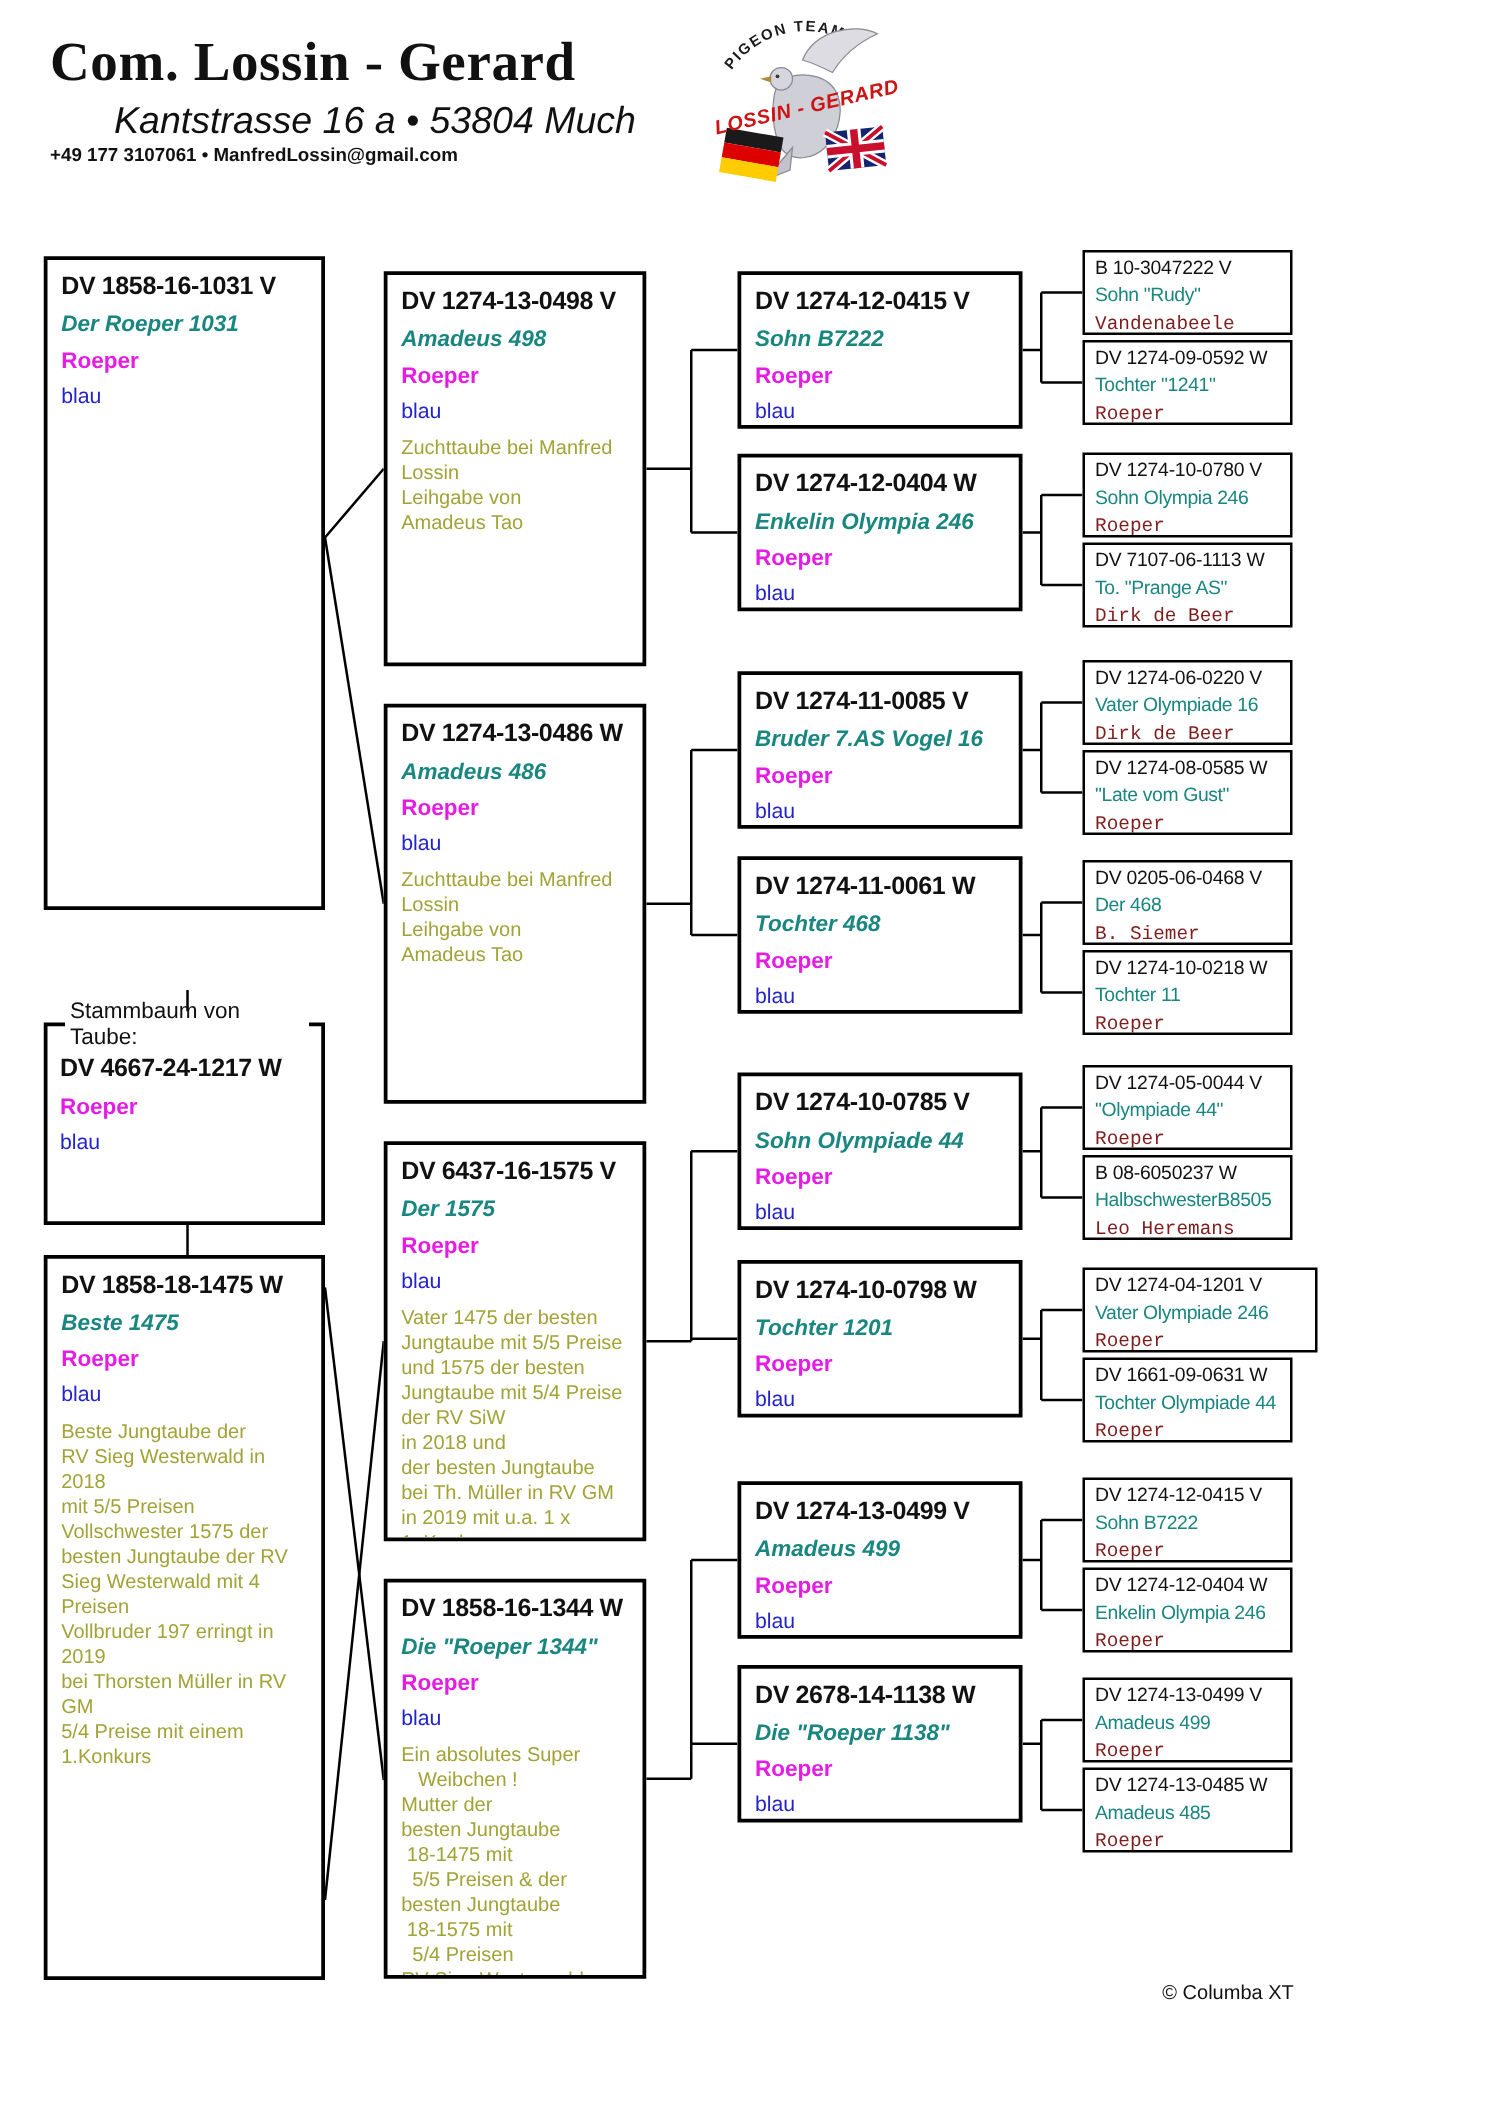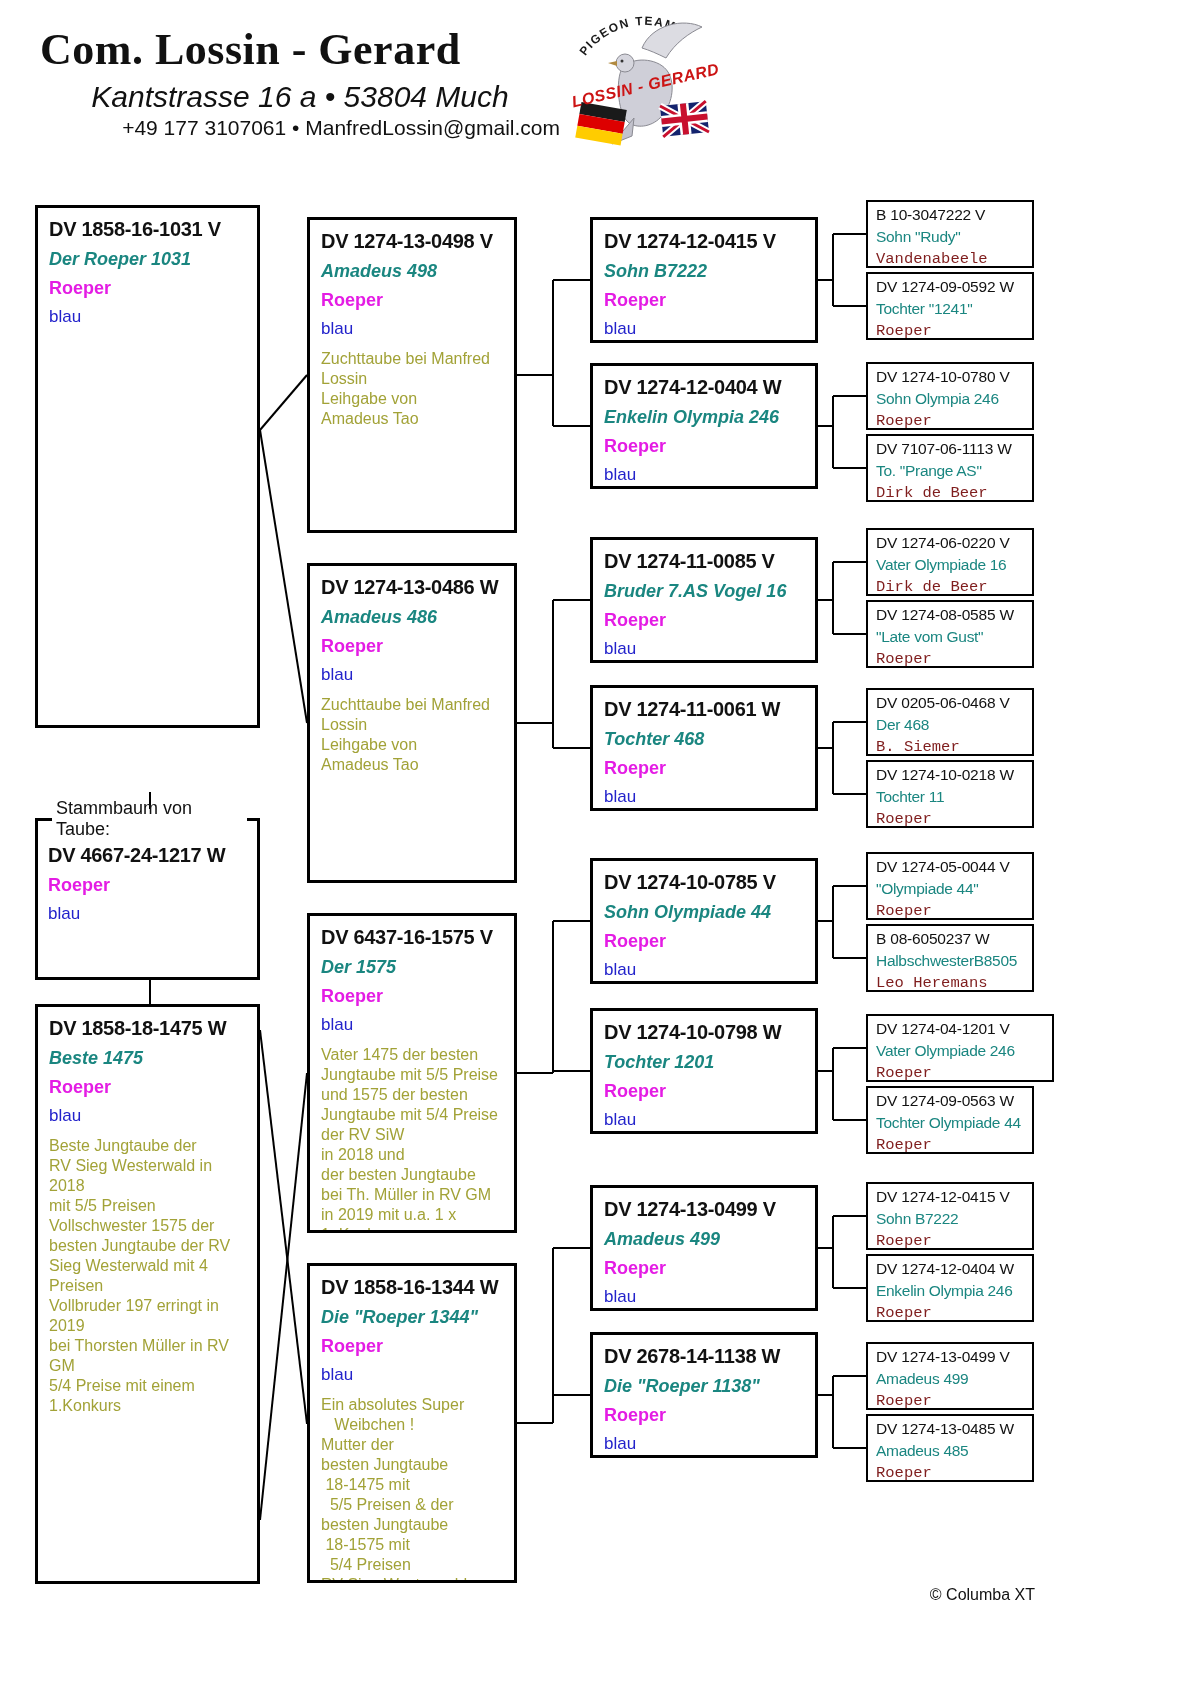--- a/index.html
+++ b/index.html
@@ -6,22 +6,22 @@
   .page { position:relative; width:1190px; height:1682px; background:#fff;
           font-family:"Liberation Sans", sans-serif; color:#111; overflow:hidden; }
 
   .connectors { position:absolute; left:0; top:0; width:1190px; height:1682px; pointer-events:none; }
 
   
   .hdr-title   { position:absolute; left:40px; top:24px;  width:520px; text-align:left;
                  font-family:"Liberation Serif", serif; font-weight:bold; font-size:44px; letter-spacing:.5px; }
   .hdr-address { position:absolute; left:40px; top:80px;  width:520px; text-align:center;
                  font-size:30px; font-style:italic; }
-  .hdr-contact { position:absolute; left:40px; top:116px; width:520px; text-align:right;
-                 font-size:21px; font-weight:normal; }
+  .hdr-contact { position:absolute; left:40px; top:116px; width:520px; text-align:left;
+                 font-size:15px; font-weight:bold; }
   .logo { position:absolute; left:562px; top:12px; width:160px; height:146px; }
 
   
   .box { position:absolute; border:3px solid #000; background:#fff; box-sizing:border-box;
          padding:10px 11px; overflow:hidden; }
   .ring    { font-size:20px; font-weight:bold; white-space:nowrap; letter-spacing:-0.3px; margin:0 0 8px 0; }
   .pname   { font-size:18px; font-weight:bold; font-style:italic; color:#1a8680; white-space:nowrap; margin:0 0 8px 0; }
   .breeder { font-size:18px; font-weight:bold; color:#e41ce4; margin:0 0 8px 0; }
   .pcolor  { font-size:17px; color:#2323cb; margin:0 0 10px 0; }
   .notes   { font-size:16px; color:#a2a237; line-height:20px; white-space:pre-wrap; }
@@ -327,21 +327,21 @@
     <div class="ring4">B 08-6050237 W</div>
     <div class="name4">HalbschwesterB8505</div>
     <div class="breeder4">Leo Heremans</div>
   </div>
   <div class="box g4" style="left:866px;top:1014px;width:188px;height:68px">
     <div class="ring4">DV 1274-04-1201 V</div>
     <div class="name4">Vater Olympiade 246</div>
     <div class="breeder4">Roeper</div>
   </div>
   <div class="box g4" style="left:866px;top:1086px;width:168px;height:68px">
-    <div class="ring4">DV 1274-09-0563 W</div>
+    <div class="ring4">DV 1661-09-0631 W</div>
     <div class="name4">Tochter Olympiade 44</div>
     <div class="breeder4">Roeper</div>
   </div>
   <div class="box g4" style="left:866px;top:1182px;width:168px;height:68px">
     <div class="ring4">DV 1274-12-0415 V</div>
     <div class="name4">Sohn B7222</div>
     <div class="breeder4">Roeper</div>
   </div>
   <div class="box g4" style="left:866px;top:1254px;width:168px;height:68px">
     <div class="ring4">DV 1274-12-0404 W</div>

